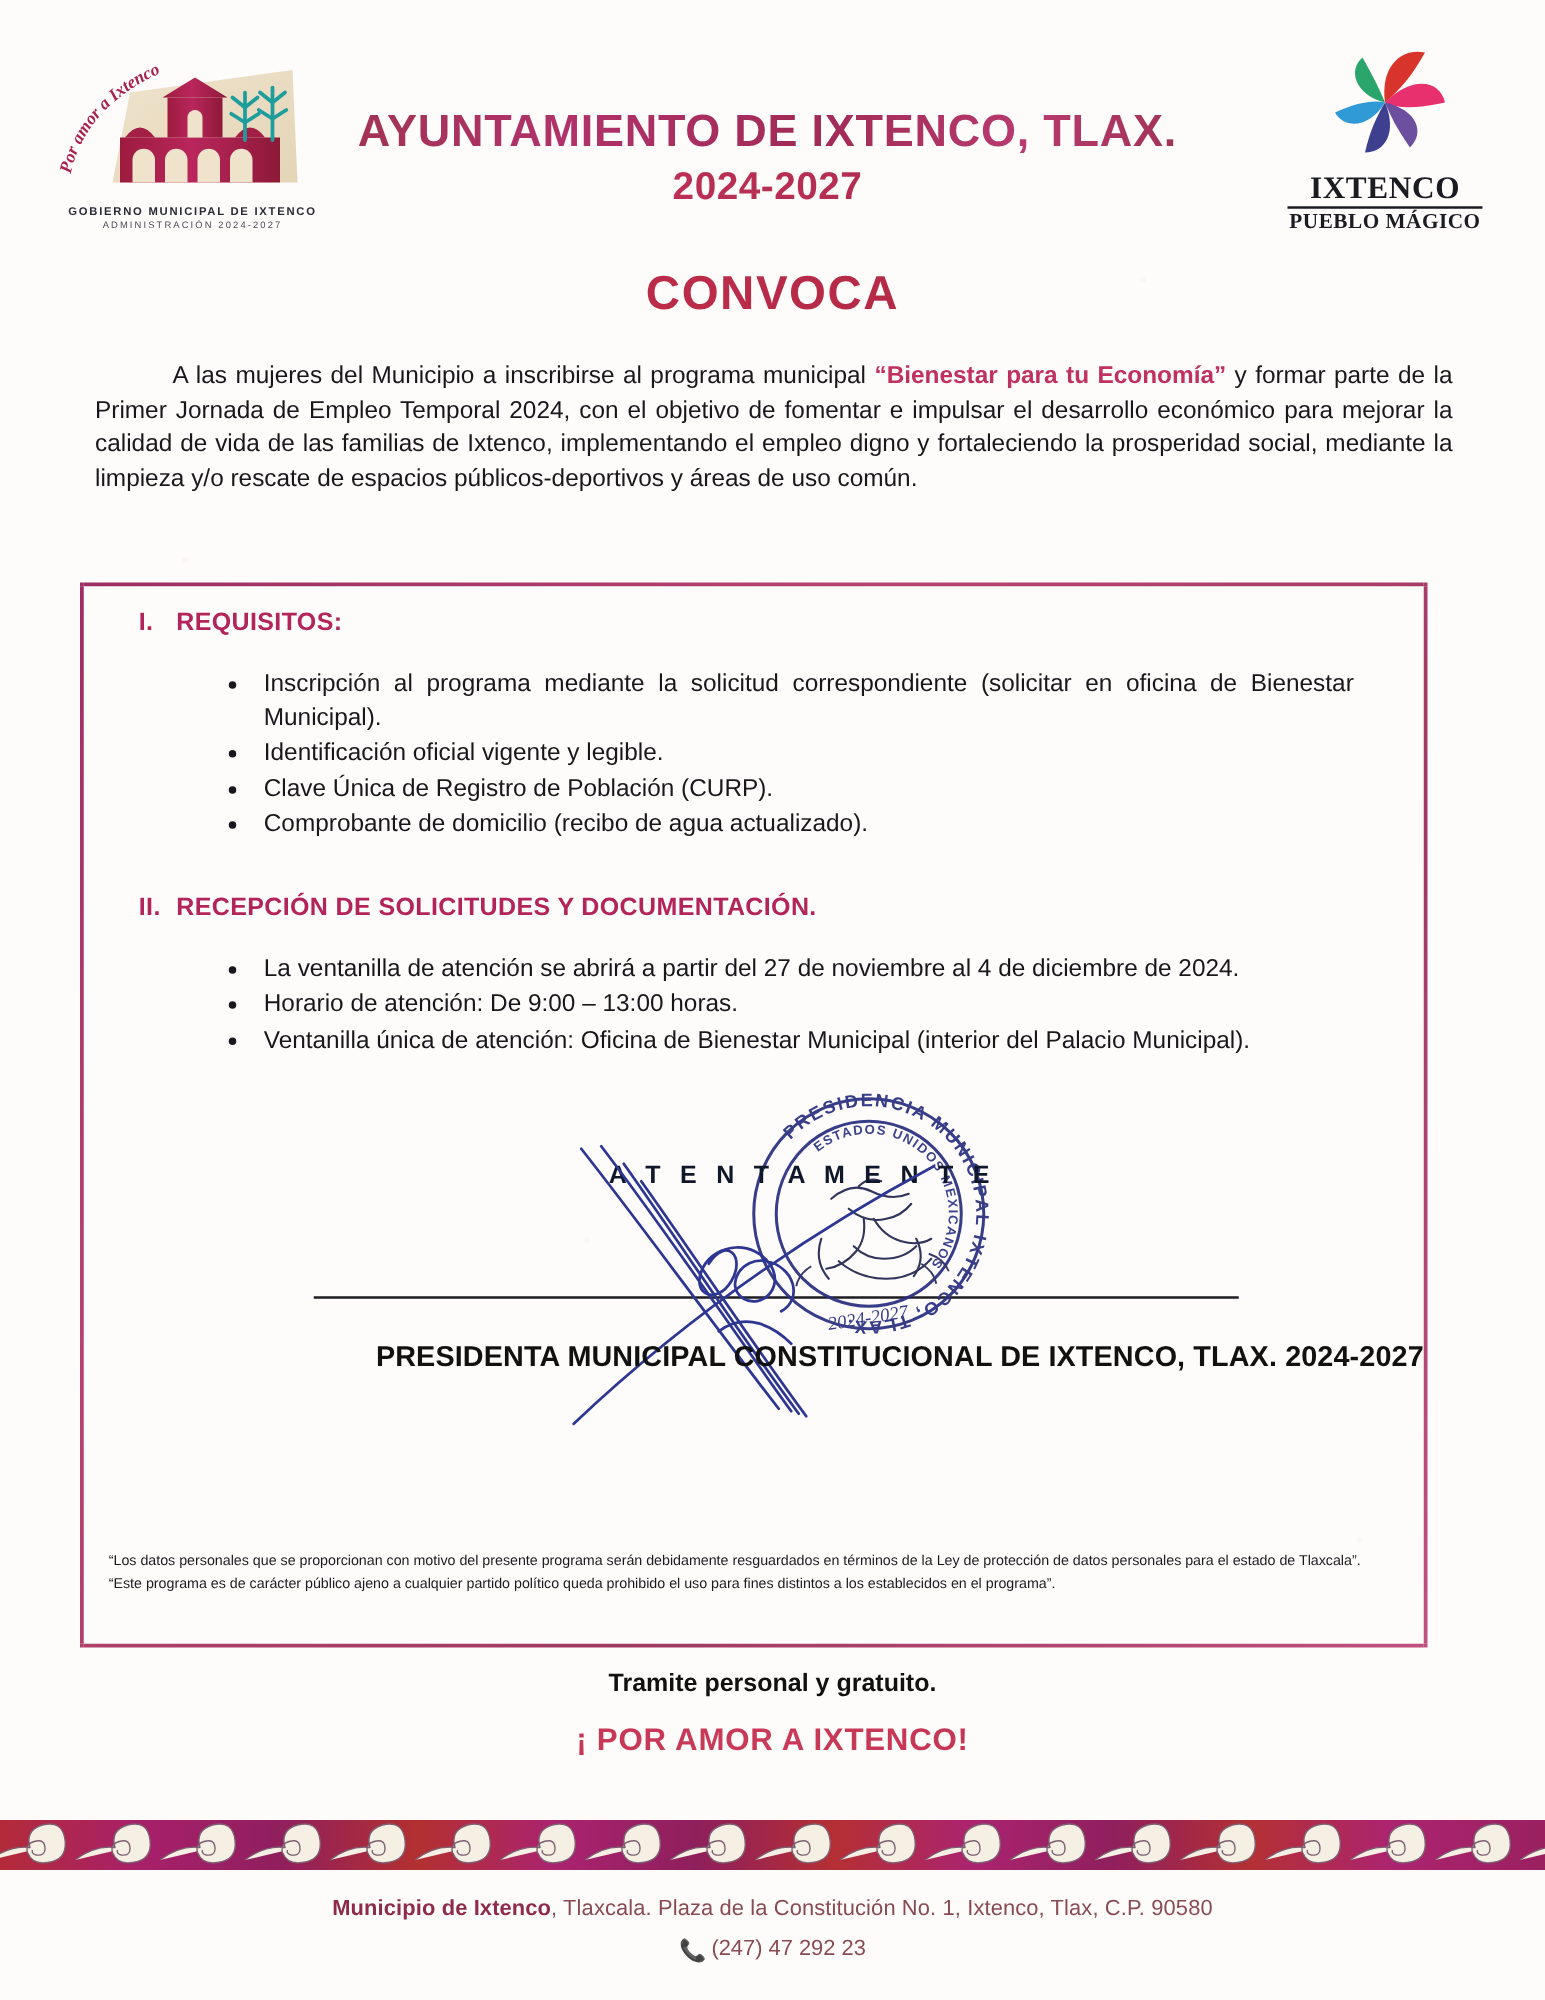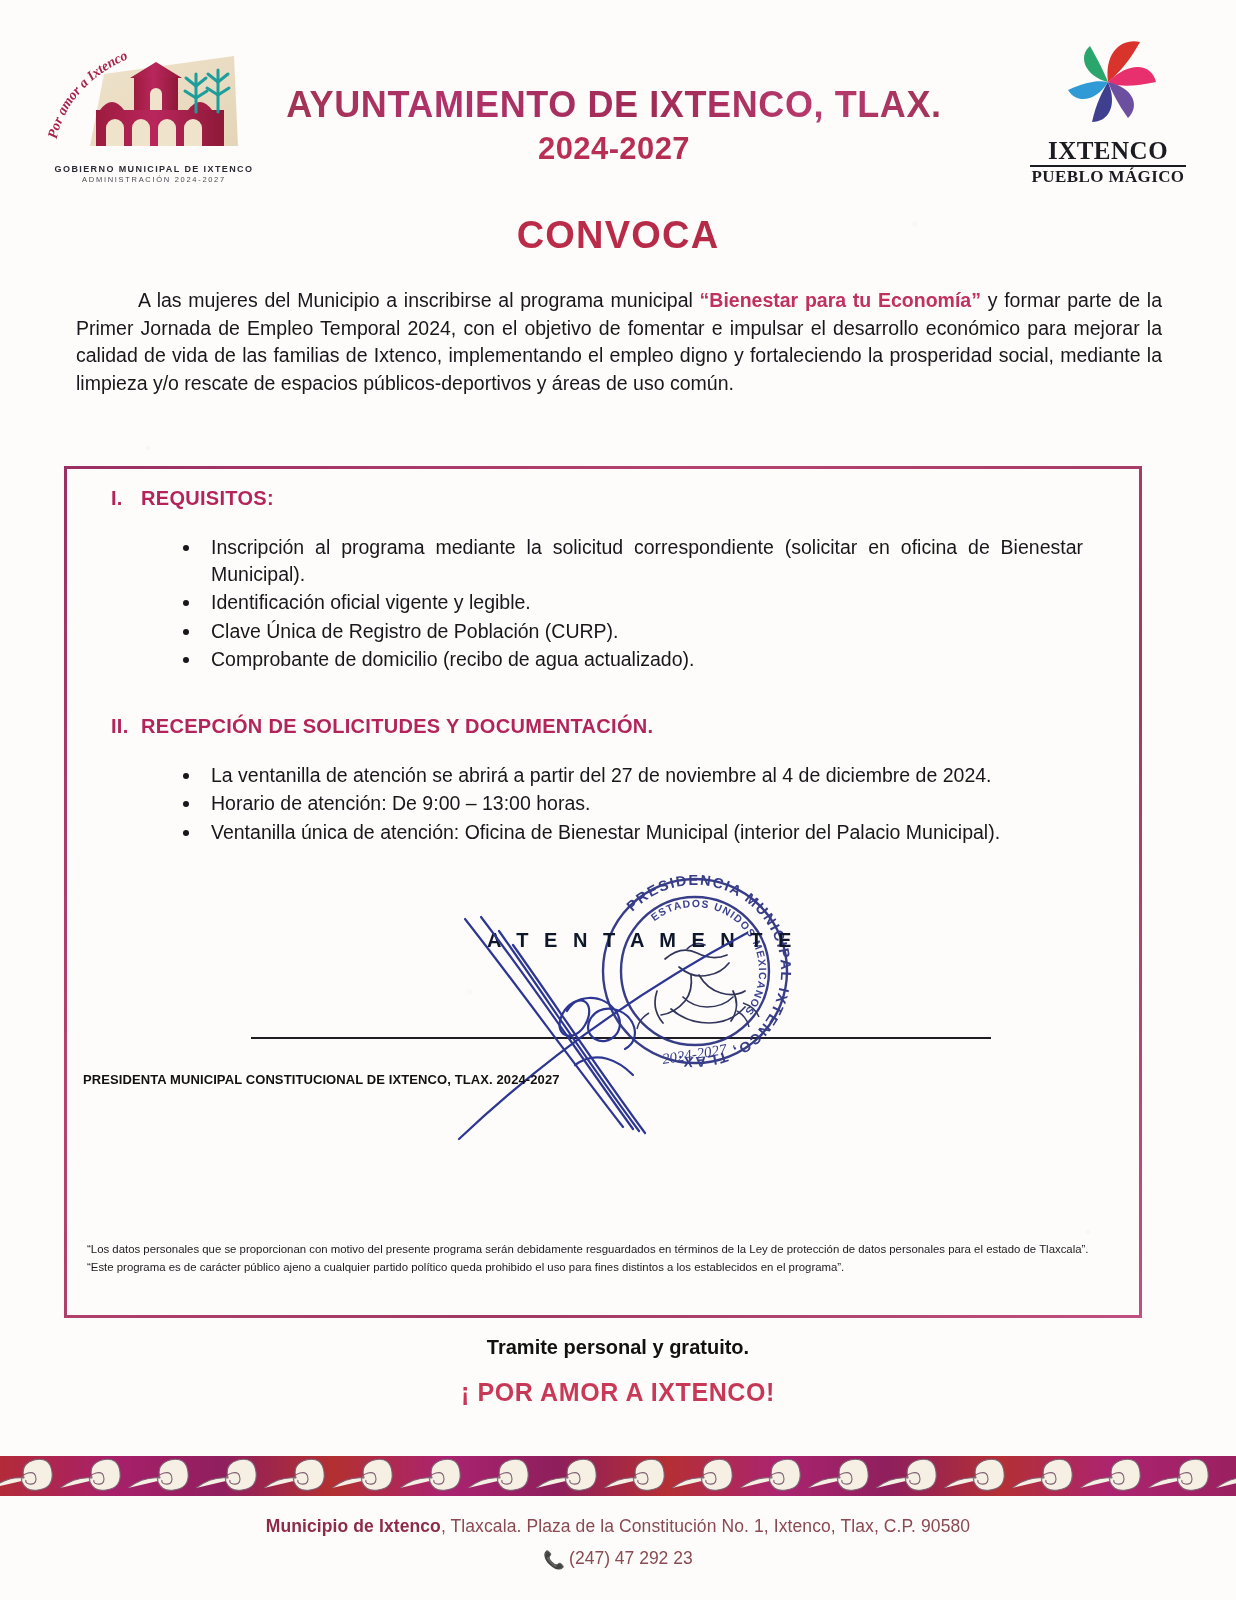--- a/index.html
+++ b/index.html
@@ -260,25 +260,25 @@
     top: 178px;
     text-align: center;
     font-size: 20.5px;
     font-weight: 700;
     letter-spacing: .2px;
     color: #111;
     z-index: 5;
   }
   .sign-role {
     position: absolute;
-    left: 16px;
+    left: 5px;
     right: 0;
     top: 205px;
-    text-align: left;
-    font-size: 13px;
+    text-align: right;
+    font-size: 23px;
     font-weight: 700;
     letter-spacing: .1px;
     color: #111;
     z-index: 5;
   }
 
   
   .disclaimer {
     position: absolute;
     left: 20px;

